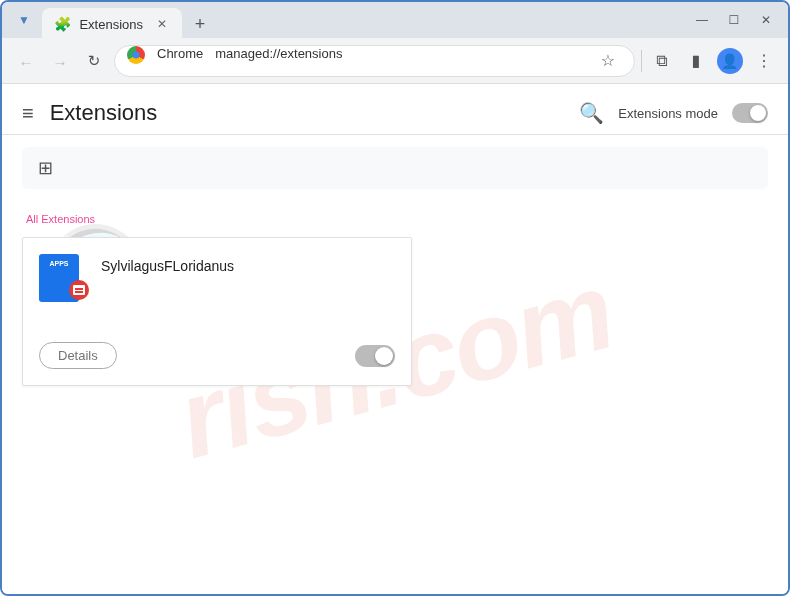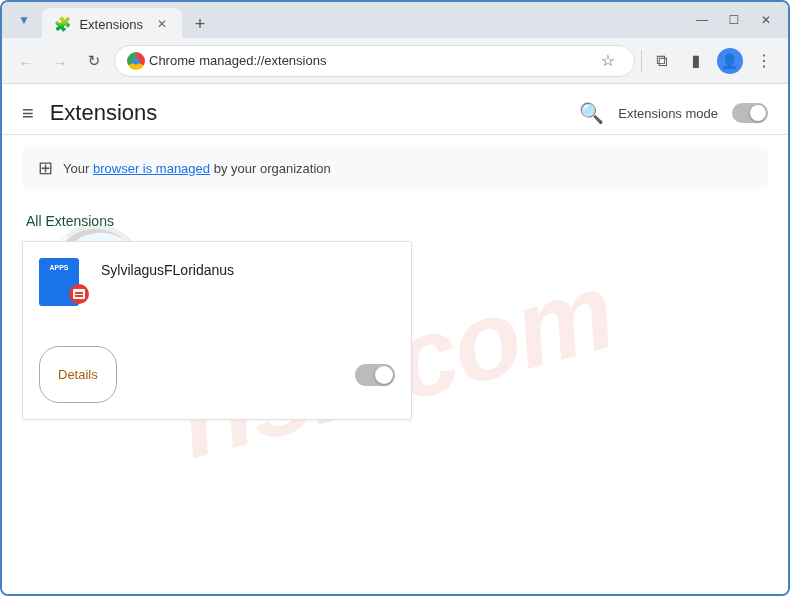--- a/index.html
+++ b/index.html
@@ -124,23 +124,22 @@
       border-radius: 50%;
     }
     .nav-btn.disabled { color: #bbb; cursor: default; }
     .address-field {
       flex: 1;
       height: 32px;
       background: #fff;
       border: 1px solid #ddd;
       border-radius: 16px;
       display: flex;
-      align-items: center;
       padding: 0 12px;
-      gap: 4px;
+      gap: 12px;
       font-size: 14px;
       color: #333;
     }
     .chrome-logo {
       width: 18px;
       height: 18px;
       border-radius: 50%;
       background: conic-gradient(#ea4335 0deg 120deg, #fbbc05 120deg 240deg, #34a853 240deg 360deg);
       position: relative;
       flex-shrink: 0;
@@ -320,23 +319,23 @@
       color: #555;
     }
     .managed-link {
       color: #1a73e8;
       text-decoration: underline;
       cursor: pointer;
     }
 
     
     .all-ext-title {
-      font-size: 14px;
+      font-size: 11px;
       font-weight: 400;
-      color: #14532d;
+      color: #ec4899;
       margin-bottom: 12px;
       padding-left: 4px;
       margin-top: 24px;
     }
 
     
     .ext-card {
       background: #fff;
       border: 1px solid #e0e0e0;
       border-radius: 2px;
@@ -421,26 +420,26 @@
       color: #202124;
       margin-top: 4px;
     }
 
     .ext-card-bottom {
       display: flex;
       align-items: center;
       justify-content: space-between;
     }
     .details-btn {
-      padding: 20px 18px;
+      padding: 5px 18px;
       border: 1px solid #aaa;
       border-radius: 20px;
       background: #fff;
       font-size: 13px;
-      color: #a16207;
+      color: #737373;
       cursor: pointer;
       font-weight: 400;
     }
 
     
     .toggle-off {
       width: 40px;
       height: 22px;
       background: #bbb;
       border-radius: 11px;
@@ -521,25 +520,20 @@
         <span class="search-icon-btn">🔍</span>
         <span class="dev-mode-label">Extensions mode</span>
         <div class="toggle"></div>
       </div>
     </div>
 
     <div class="ext-main">
 
       <div class="managed-notice">
         <span class="managed-icon">⊞</span>
-        <span>
-          <span>Your </span>
-          <span class="managed-link">browser is managed</span>
-          <span> by your organization</span>
-        </span>
       </div>
 
       <div class="all-ext-title">All Extensions</div>
 
       <div class="ext-card">
         <div class="ext-card-top">
           <div class="ext-icon-wrapper">
             <div class="apps-icon">
               <div class="apps-icon-corner">
                 <div class="apps-icon-corner-inner"></div>

